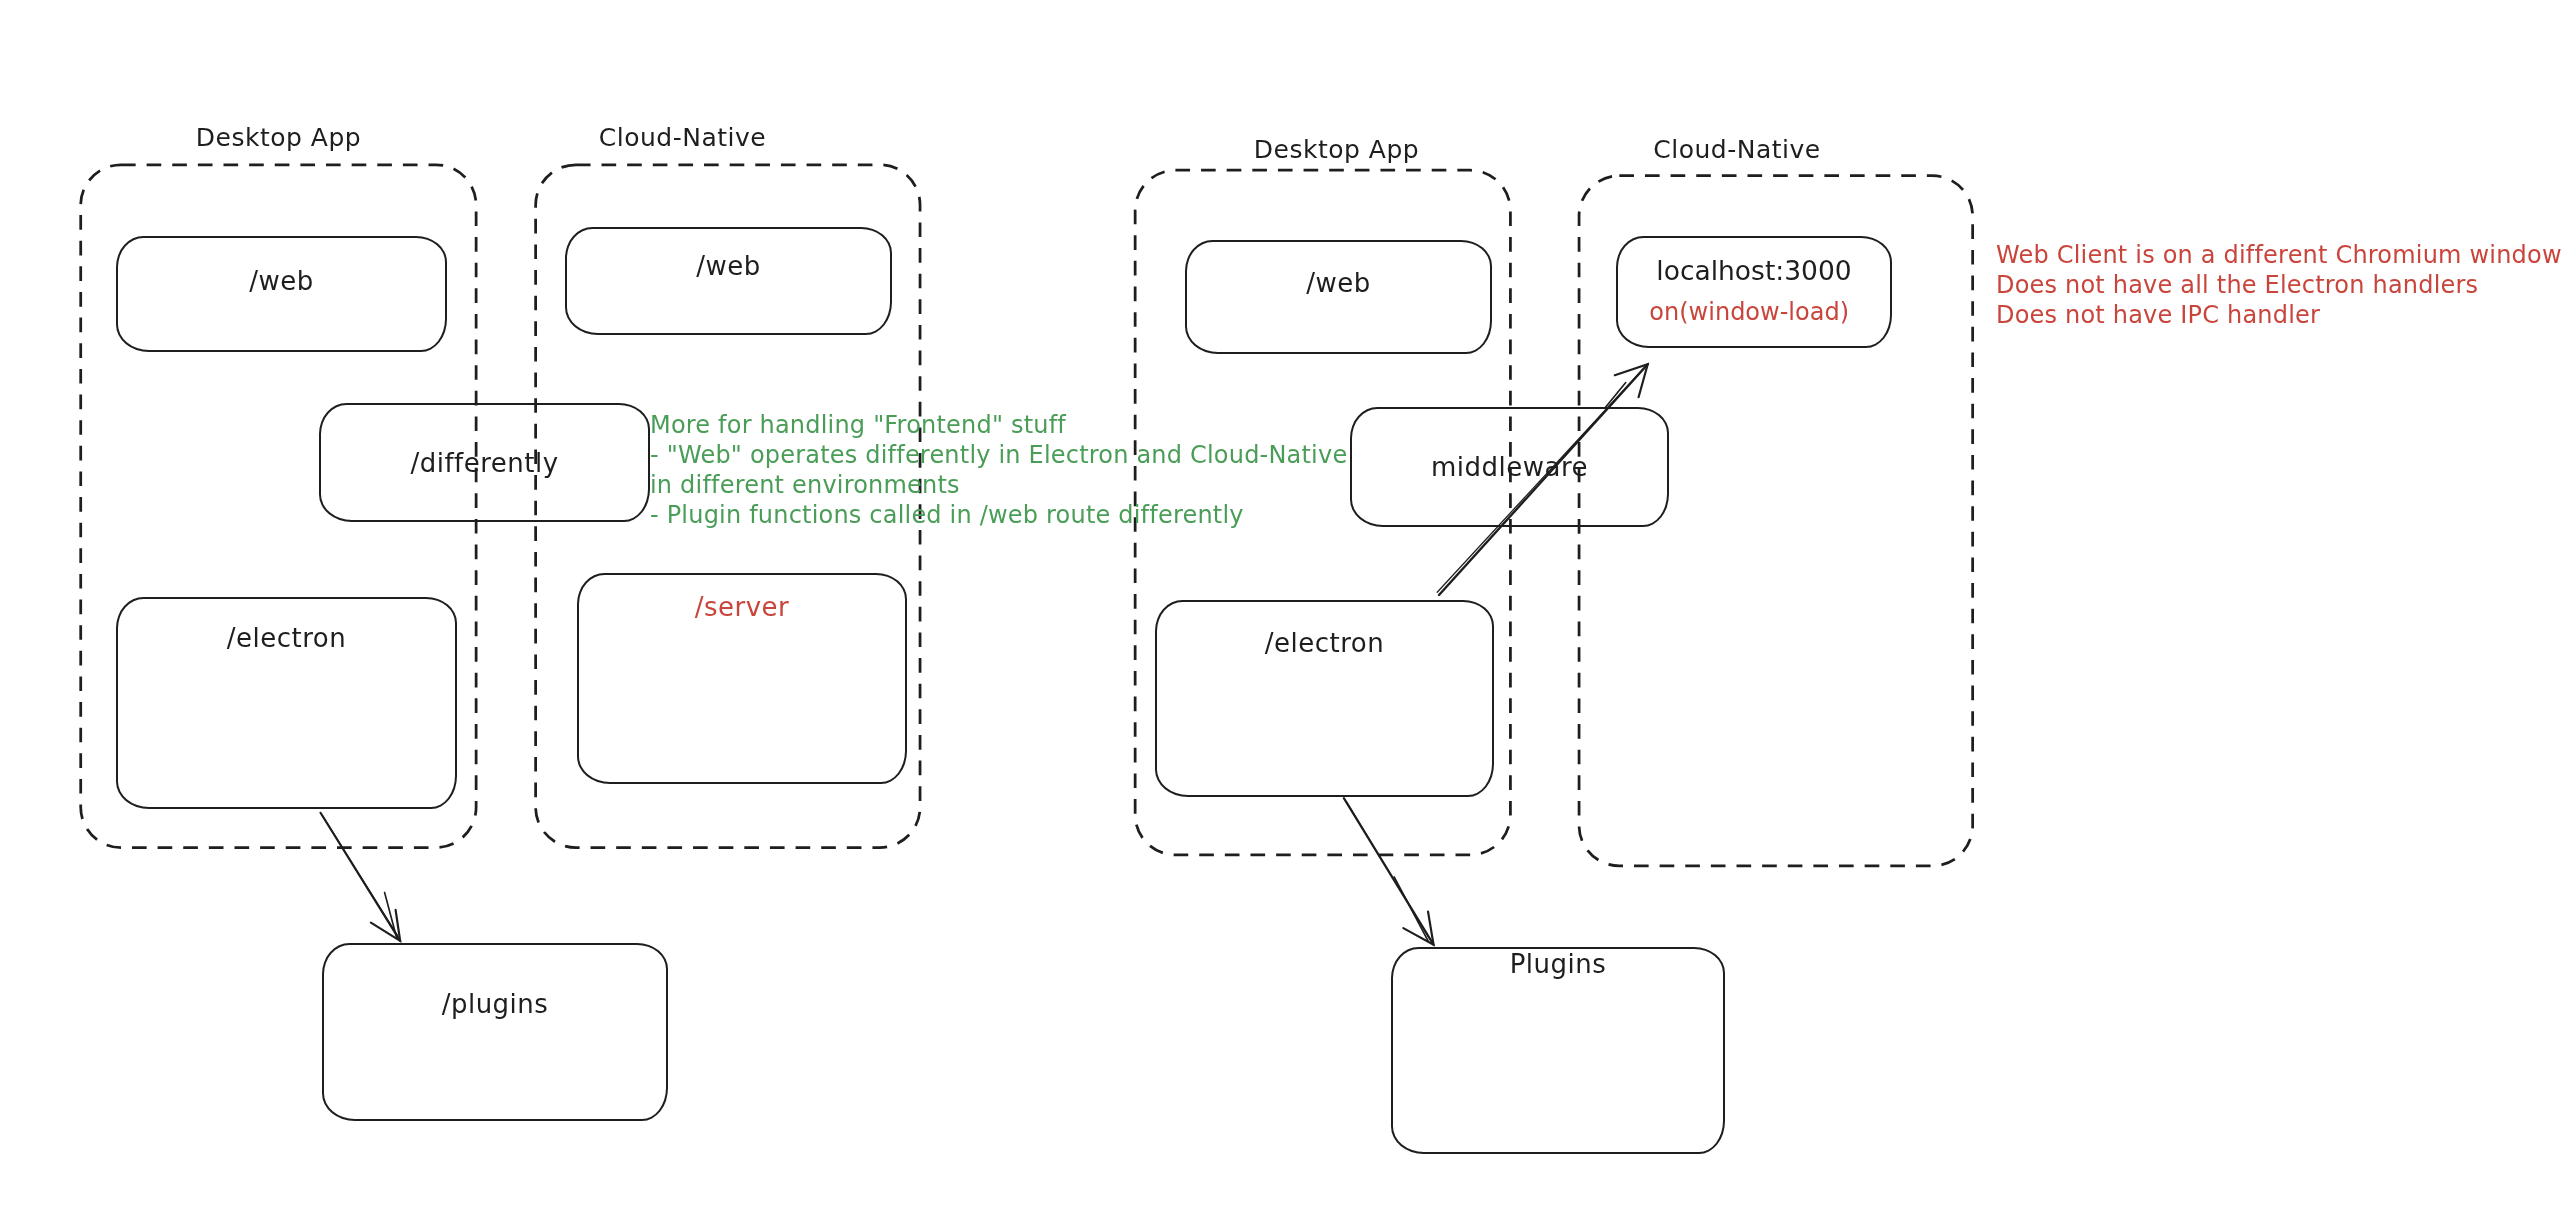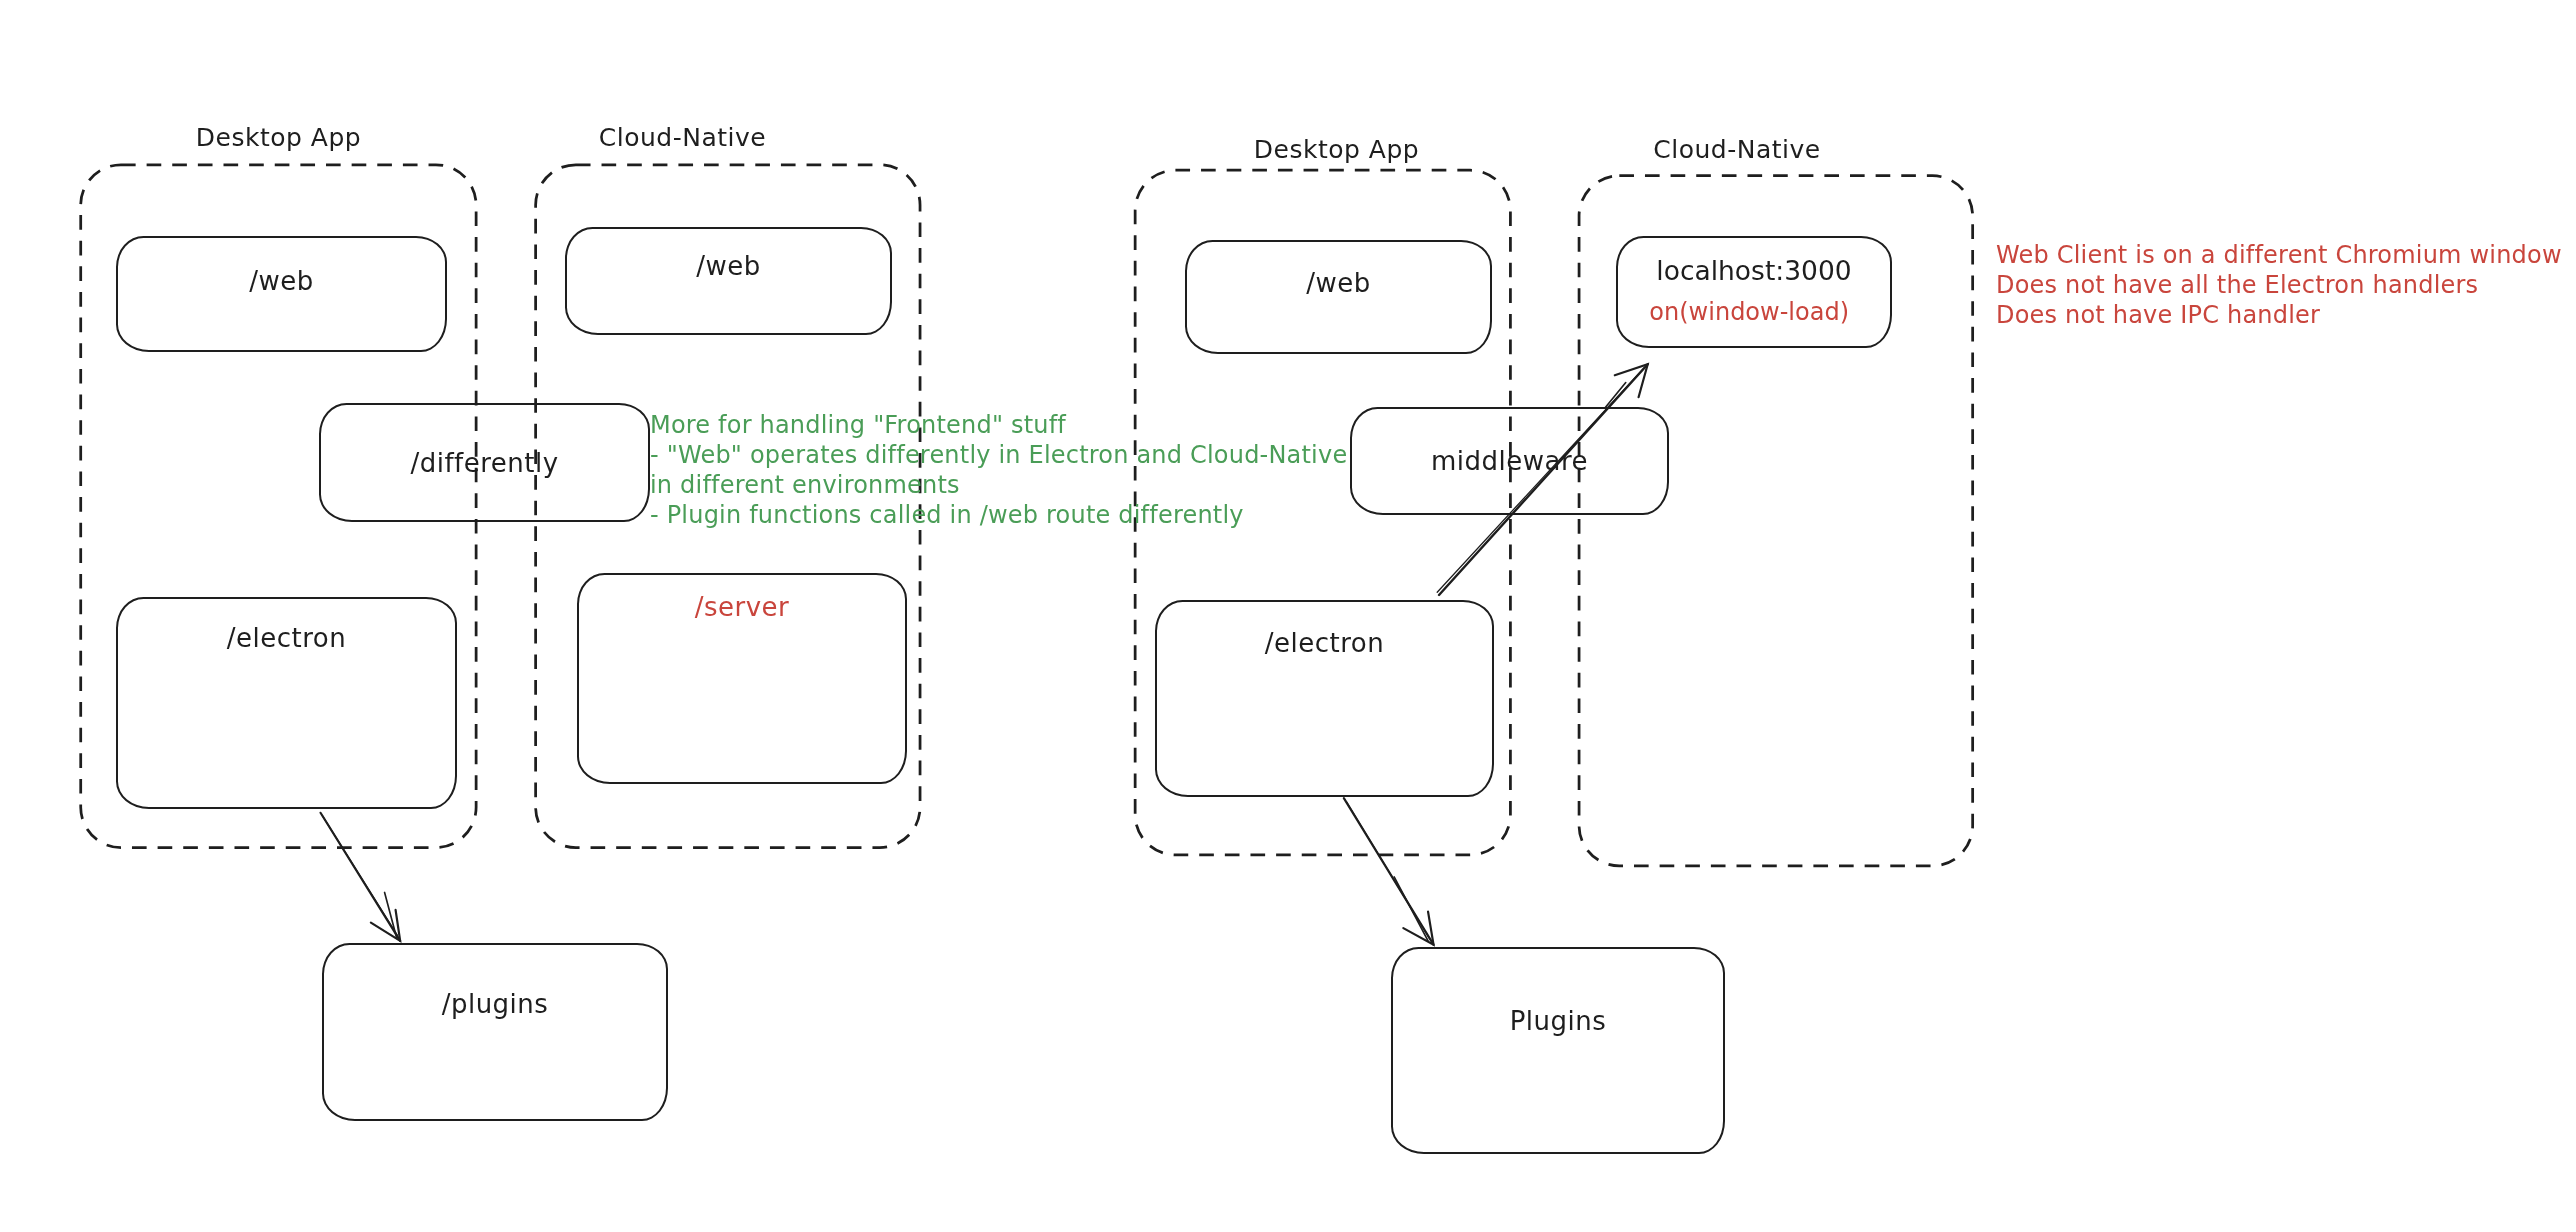--- a/index.html
+++ b/index.html
@@ -23,21 +23,21 @@
          border-radius: 27.5px 31px 26px 33px / 31px 26px 33px 27.5px; }
   .box .box-label { font-size: 26px; letter-spacing: 0.5px; white-space: nowrap; }
   .box.center { align-items: center; }
 
   .pad24 { padding-top: 22px; }
   .pad26 { padding-top: 24px; }
   .pad28 { padding-top: 26px; }
   .pad18 { padding-top: 16.5px; }
   .pad30 { padding-top: 27.5px; }
   .pad48 { padding-top: 44px; }
-  .pad62 { padding-top: 57px; }
+  .pad62 { }
 
   .red-text { color: var(--red); }
   .green-text { color: var(--green); }
 
   
   .group-label { position: absolute; text-align: center; font-size: 25px;
                  letter-spacing: 0.5px; white-space: nowrap; }
 
   
   .note { position: absolute; font-size: 24px; line-height: 30px; white-space: nowrap;
@@ -124,21 +124,21 @@
 
   <div class="box pad28" style="left:1185px; top:240px; width:307px; height:114px;">
     <span class="box-label">/web</span>
   </div>
 
   <div class="box pad18" style="left:1616px; top:236px; width:276px; height:112px;">
     <span class="localhost-title">localhost:3000</span>
     <span class="localhost-sub">on(window-load)</span>
   </div>
 
-  <div class="box center" style="left:1350px; top:407px; width:319px; height:108px;">
+  <div class="box center" style="left:1350px; top:407px; width:319px; height:120px;">
     <span class="box-label">middleware</span>
   </div>
 
   <div class="box pad28" style="left:1155px; top:600px; width:339px; height:197px;">
     <span class="box-label">/electron</span>
   </div>
 
   <div class="box pad62" style="left:1391px; top:947px; width:334px; height:207px;">
     <span class="box-label">Plugins</span>
   </div>

